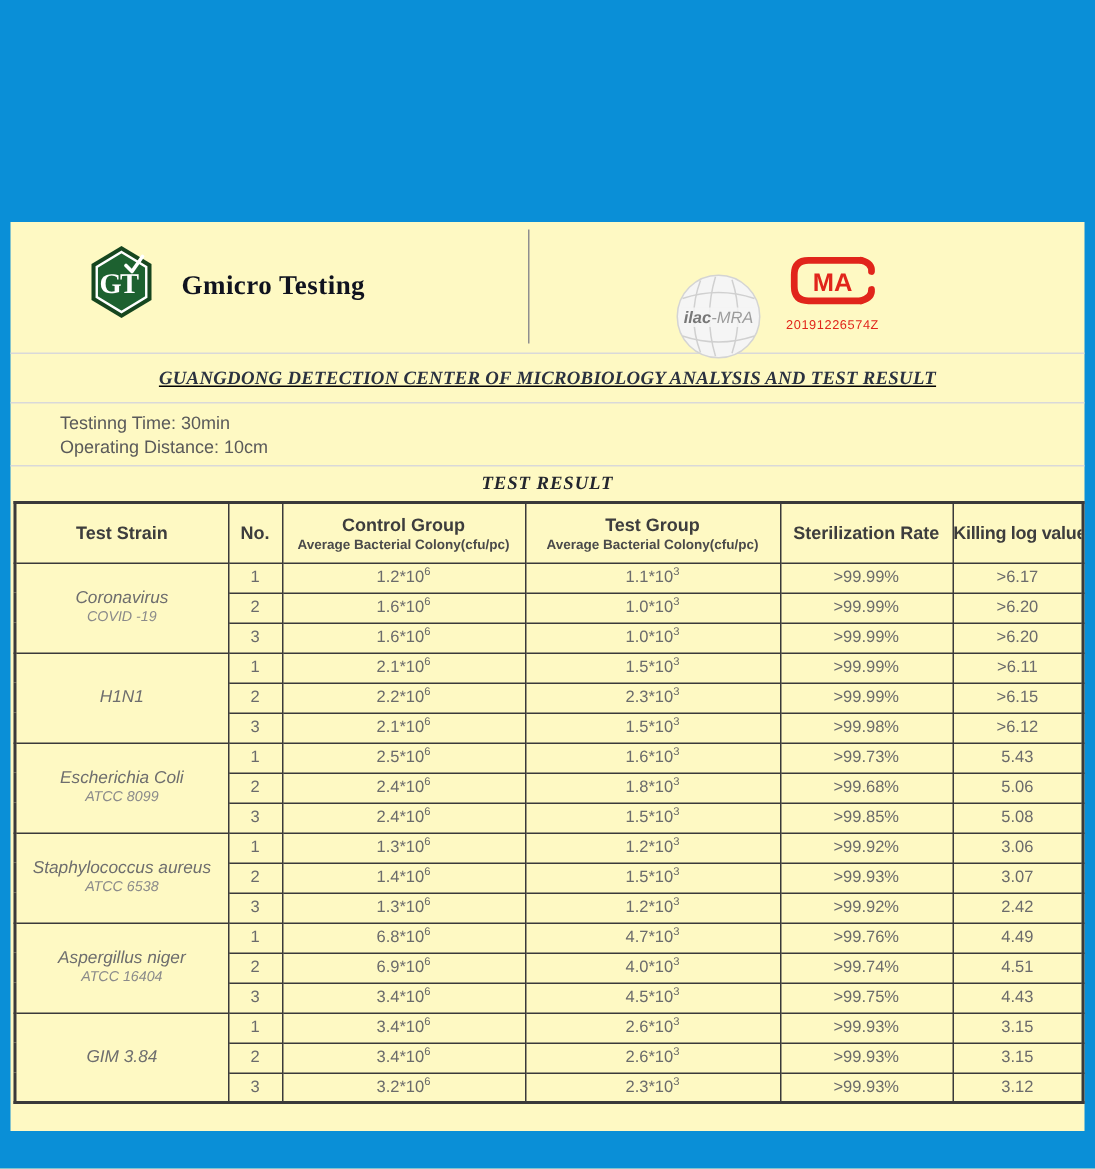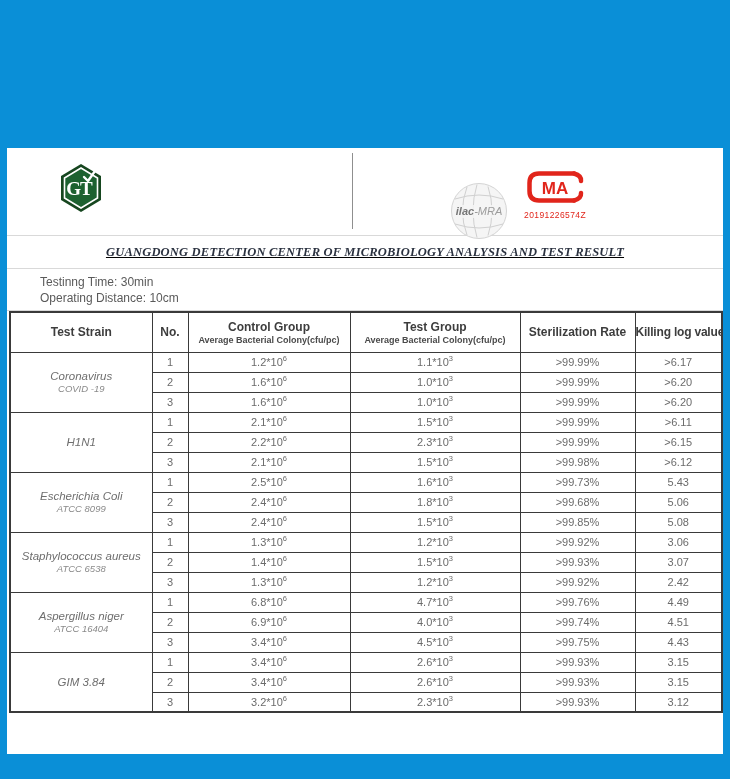--- a/index.html
+++ b/index.html
@@ -4,21 +4,21 @@
 <style>
   :root{
     --blue-bg:#0a8fd7; --border-dark:#3a3a3a; --light-line:#d9d9d9;
     --txt-gray:#6b6b6b; --txt-dark:#3d3d3d; --cma-red:#e1251b;
     --cnas-blue:#1d3f94; --logo-green:#1d6130;
   }
   *{margin:0;padding:0;box-sizing:border-box;}
   html,body{width:730px;height:779px;overflow:hidden;}
   body{background:var(--blue-bg);position:relative;font-family:"Liberation Sans",sans-serif;}
 
-  .document{position:absolute;left:7px;top:148px;width:716px;height:606px;background:#ffffff;}
+  .document{position:absolute;left:7px;top:148px;width:716px;height:606px;background:#fef9c3;}
 
   
   .doc-header{position:relative;height:88px;border-bottom:1px solid var(--light-line);}
   .brand{position:absolute;left:52px;top:16px;display:flex;align-items:center;gap:18px;}
   .brand-name{font-family:"Liberation Serif","DejaVu Serif",serif;font-weight:bold;
     font-size:18px;color:#10131f;letter-spacing:.3px;}
   .header-divider{position:absolute;left:345px;top:5px;width:1px;height:76px;background:#8f8f8f;}
   .cert{position:absolute;}
   .cert-ilac{left:443px;top:34px;font-style:italic;}
   .cert-cma{left:517px;top:21px;text-align:center;}
@@ -64,20 +64,21 @@
   <div class="doc-header">
     <div class="brand">
       <span>
         <svg width="44" height="48" viewBox="0 0 44 48">
           <polygon points="22,0 42,12 42,36 22,48 2,36 2,12" fill="#16461f"></polygon>
           <polygon points="22,4 38.5,14 38.5,34 22,44 5.5,34 5.5,14" fill="#1d6130" stroke="#ffffff" stroke-width="1.6"></polygon>
           <text x="20" y="31" text-anchor="middle" font-family="Liberation Serif, serif" font-size="19" font-weight="bold" fill="#ffffff" letter-spacing="-1">GT</text>
           <path d="M25 13 L29 17 L36 7" stroke="#ffffff" stroke-width="2.4" fill="none" stroke-linecap="round" stroke-linejoin="round"></path>
         </svg>
       </span>
+      <span class="brand-name">Gmicro Testing</span>
     </div>
 
     <div class="header-divider"></div>
 
     <div class="cert cert-ilac">
       <svg width="58" height="58" viewBox="0 0 58 58">
         <circle cx="29" cy="29" r="27.5" fill="#f5f5f5" stroke="#d4d4d4"></circle>
         <path d="M17 5 Q8 29 17 53" stroke="#d0d0d0" fill="none"></path>
         <path d="M27 2.5 Q19 29 27 55.5" stroke="#d0d0d0" fill="none"></path>
         <path d="M38 4.5 Q46 29 38 53.5" stroke="#d0d0d0" fill="none"></path>
@@ -104,20 +105,21 @@
 
   <div class="title-band">
     <span class="doc-title">GUANGDONG DETECTION CENTER OF MICROBIOLOGY ANALYSIS AND TEST RESULT</span>
   </div>
 
   <div class="info-block">
     <div>Testinng Time: 30min</div>
     <div>Operating Distance: 10cm</div>
   </div>
 
+  <div class="table-caption">TEST RESULT</div>
 
   <table class="results">
     <colgroup>
       <col style="width:142px">
         <col style="width:36px">
         <col style="width:162px">
       <col style="width:170px">
         <col style="width:115px">
         <col style="width:87px">
     </colgroup>

